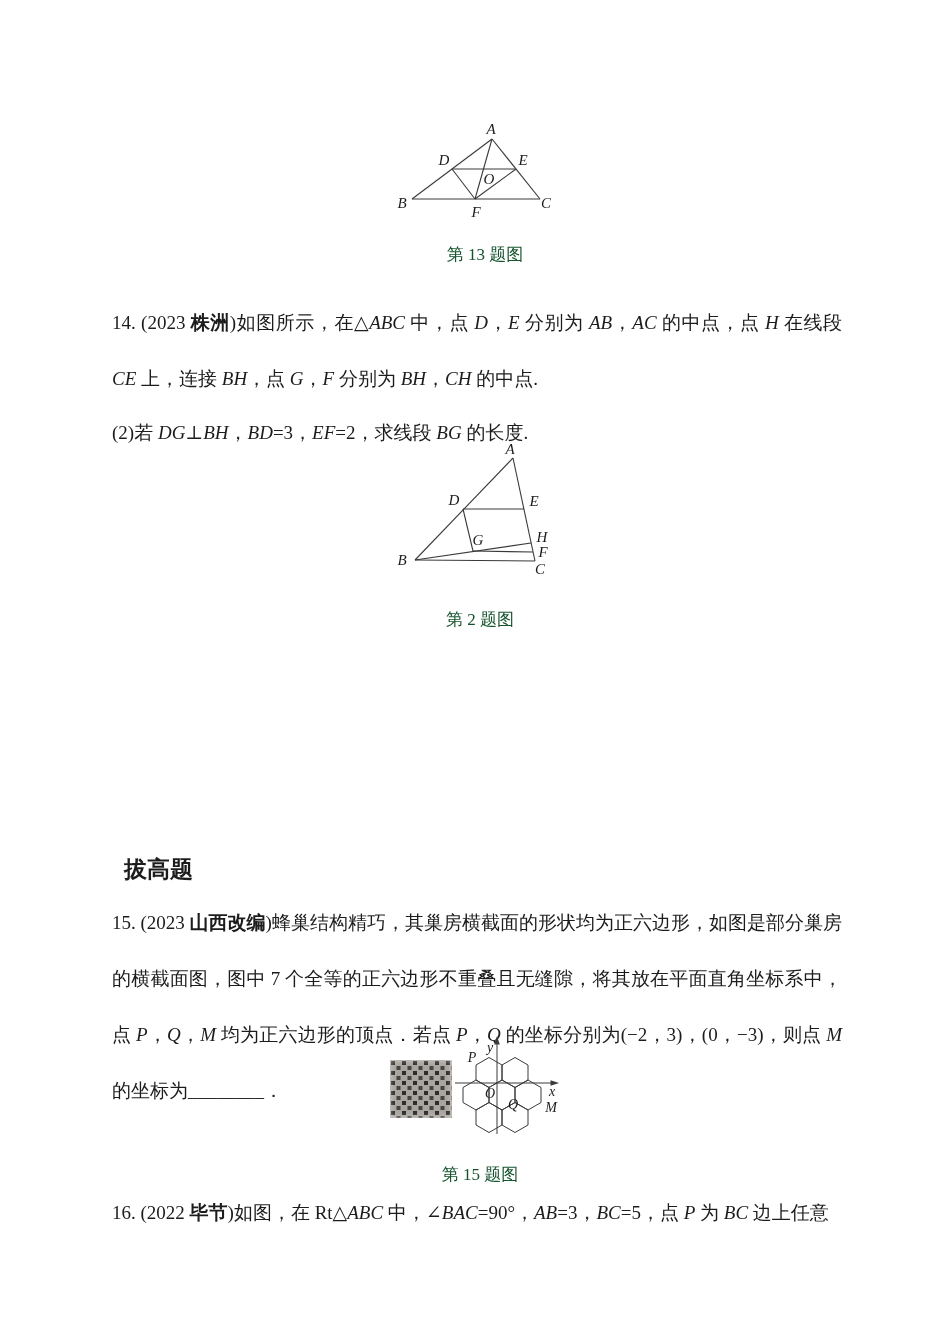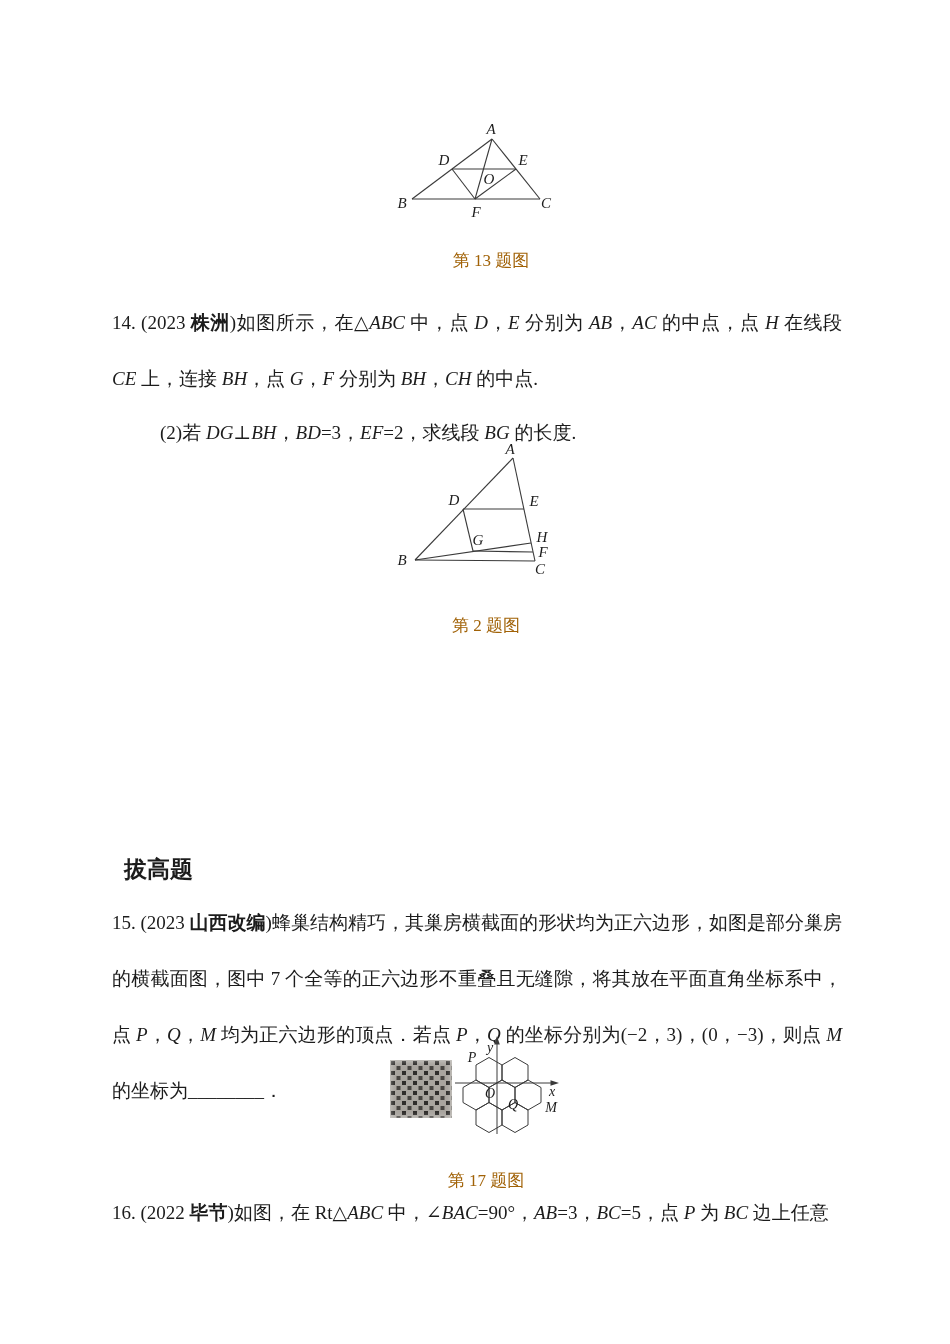--- a/index.html
+++ b/index.html
@@ -24,23 +24,23 @@
   .seg-i{font-style:italic;font-family:"Liberation Serif","DejaVu Serif",serif;}
   .seg-b{font-style:normal;font-weight:700;font-family:"Liberation Sans","DejaVu Sans",sans-serif;}
   .section-header{
     position:absolute;left:112px;top:843px;
     margin:12px;font-size:23px;line-height:28px;font-weight:700;
     font-family:"Liberation Sans","DejaVu Sans",sans-serif;
   }
   .fig{position:absolute;}
   .fig svg{display:block;}
   .fig-caption{
-    position:absolute;margin:16px;
+    position:absolute;margin:10px;
     width:190px;text-align:center;
-    font-size:17px;line-height:20px;color:#a16207;
+    font-size:17px;line-height:20px;color:#14532d;
   }
   .fig-label{
     font-family:"Liberation Serif","DejaVu Serif",serif;
     font-style:italic;
     fill:#1c1c1c;
   }
   .photo{
     position:absolute;left:390px;top:1060px;width:62px;height:58px;
     background-color:#a8a49e;
     background-image:
@@ -74,21 +74,21 @@
         <text x="64" y="60">D</text>
         <text x="143" y="60">E</text>
         <text x="96" y="112">F</text>
         <text x="109" y="79">O</text>
       </g>
     </svg>
   </div>
   <p class="fig-caption" style="left:380px;top:235px;">第 13 题图</p>
 
   <p class="para" style="left:112px;top:295px;width:730px;"><span class="seg-n">14. (2023 </span><span class="seg-b">株洲</span><span class="seg-n">)如图所示，在△</span><span class="seg-i">ABC</span><span class="seg-n"> 中，点 </span><span class="seg-i">D</span><span class="seg-n">，</span><span class="seg-i">E</span><span class="seg-n"> 分别为 </span><span class="seg-i">AB</span><span class="seg-n">，</span><span class="seg-i">AC</span><span class="seg-n"> 的中点，点 </span><span class="seg-i">H</span><span class="seg-n"> 在线段 </span><span class="seg-i">CE</span><span class="seg-n"> 上，连接 </span><span class="seg-i">BH</span><span class="seg-n">，点 </span><span class="seg-i">G</span><span class="seg-n">，</span><span class="seg-i">F</span><span class="seg-n"> 分别为 </span><span class="seg-i">BH</span><span class="seg-n">，</span><span class="seg-i">CH</span><span class="seg-n"> 的中点.</span></p>
-  <p class="para oneline" style="left:112px;top:405px;margin-left:48px;"><span class="seg-n">(2)若 </span><span class="seg-i">DG</span><span class="seg-n">⊥</span><span class="seg-i">BH</span><span class="seg-n">，</span><span class="seg-i">BD</span><span class="seg-n">=3，</span><span class="seg-i">EF</span><span class="seg-n">=2，求线段 </span><span class="seg-i">BG</span><span class="seg-n"> 的长度.</span></p>
+  <p class="para oneline" style="left:112px;top:405px;"><span class="seg-n">(2)若 </span><span class="seg-i">DG</span><span class="seg-n">⊥</span><span class="seg-i">BH</span><span class="seg-n">，</span><span class="seg-i">BD</span><span class="seg-n">=3，</span><span class="seg-i">EF</span><span class="seg-n">=2，求线段 </span><span class="seg-i">BG</span><span class="seg-n"> 的长度.</span></p>
 
   <div class="fig" style="left:390px;top:443px;width:175px;height:140px;">
     <svg width="175" height="140" viewBox="0 0 175 140">
       <g stroke="#3a3a3a" stroke-width="1.1" fill="none">
         <line x1="123" y1="15" x2="25" y2="117"></line>
         <line x1="123" y1="15" x2="145" y2="118"></line>
         <line x1="25" y1="117" x2="145" y2="118"></line>
         <line x1="73" y1="66" x2="134" y2="66"></line>
         <line x1="73" y1="66" x2="83" y2="108"></line>
         <line x1="83" y1="108" x2="143" y2="109"></line>
@@ -134,17 +134,17 @@
       <g class="fig-label" font-size="14" text-anchor="middle">
         <text x="40" y="17">y</text>
         <text x="102" y="61">x</text>
         <text x="40" y="63">O</text>
         <text x="22" y="27">P</text>
         <text x="63" y="74">Q</text>
         <text x="101" y="77">M</text>
       </g>
     </svg>
   </div>
-  <p class="fig-caption" style="left:375px;top:1155px;">第 17 题图</p>
+  <p class="fig-caption" style="left:375px;top:1155px;">第 15 题图</p>
 
   <p class="para oneline" style="left:112px;top:1185px;"><span class="seg-n">16. (2022 </span><span class="seg-b">毕节</span><span class="seg-n">)如图，在 Rt△</span><span class="seg-i">ABC</span><span class="seg-n"> 中，∠</span><span class="seg-i">BAC</span><span class="seg-n">=90°，</span><span class="seg-i">AB</span><span class="seg-n">=3，</span><span class="seg-i">BC</span><span class="seg-n">=5，点 </span><span class="seg-i">P</span><span class="seg-n"> 为 </span><span class="seg-i">BC</span><span class="seg-n"> 边上任意</span></p>
 
 </div>
 
 </body></html>

